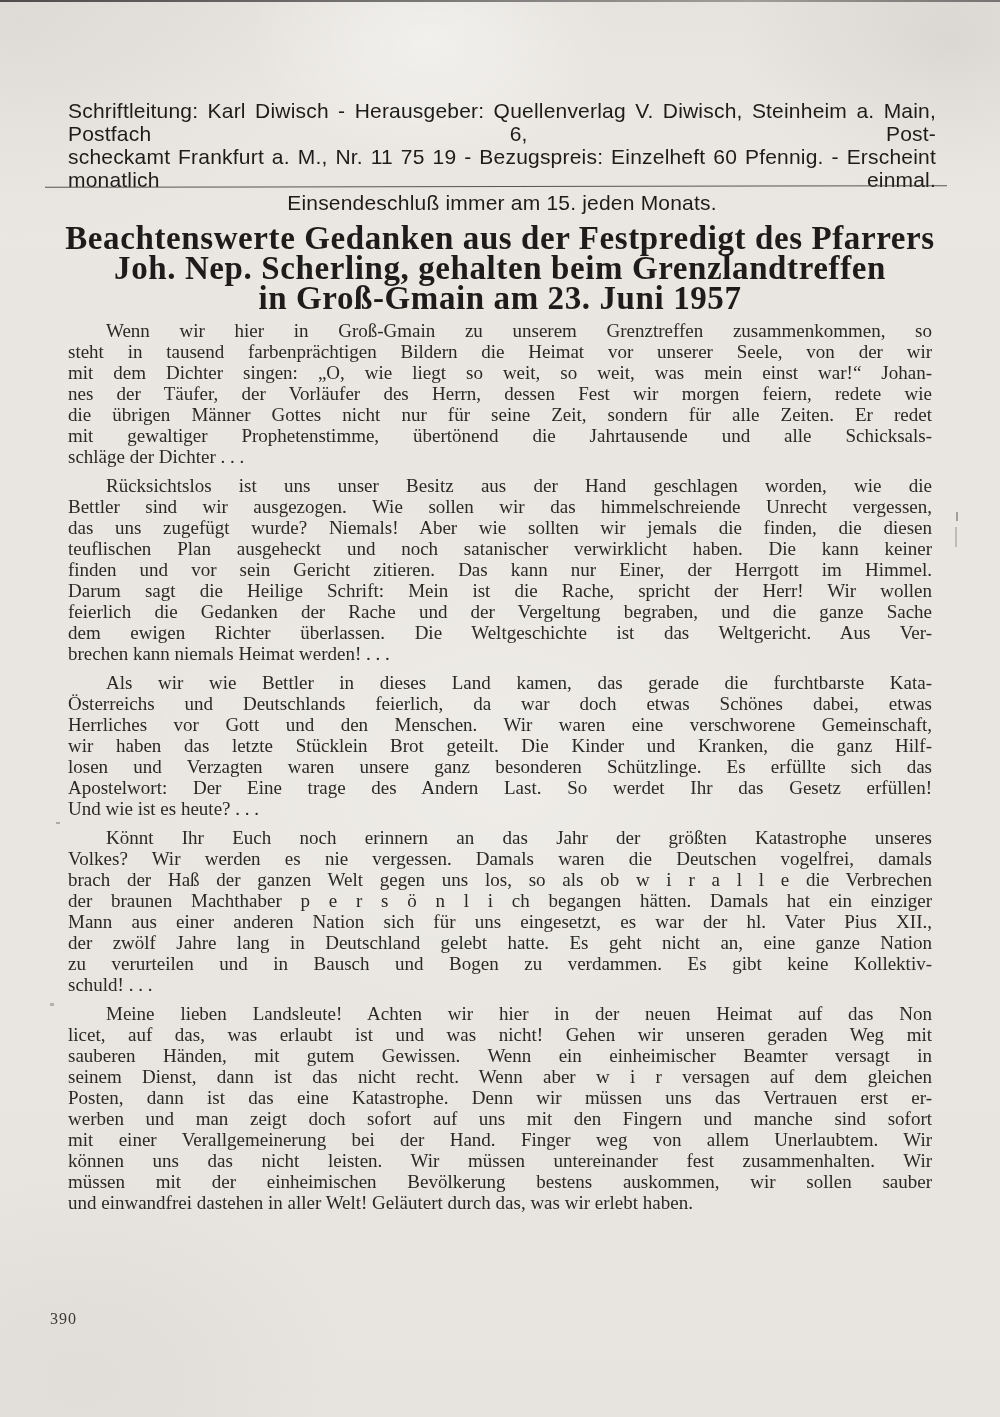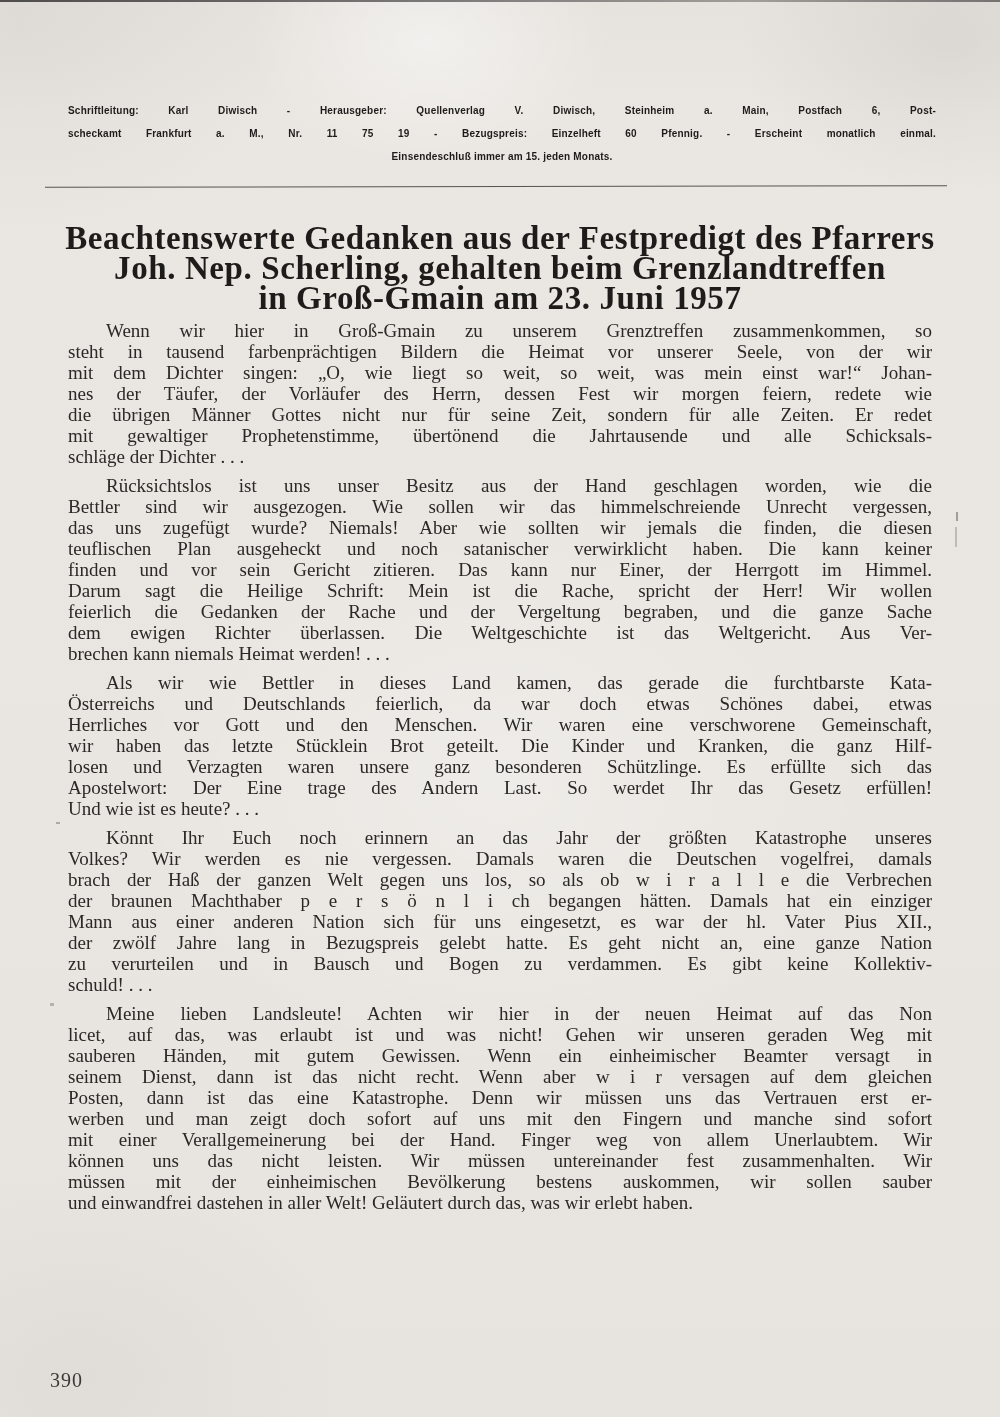--- a/index.html
+++ b/index.html
@@ -33,22 +33,22 @@
     position:absolute;background:rgba(70,70,70,0.45);
   }
   .mark-a{left:956px;top:512px;width:2px;height:9px;}
   .mark-b{left:955px;top:527px;width:1.5px;height:20px;background:rgba(90,90,90,0.30);}
   .speck-a{left:56px;top:822px;width:4px;height:2px;background:rgba(80,80,80,0.40);}
   .speck-b{left:50px;top:1003px;width:4px;height:3px;background:rgba(80,80,80,0.35);}
 
   .masthead{
     position:absolute;top:99px;left:68px;width:868px;
     font-family:"Liberation Sans", sans-serif;
-    font-weight:700;
-    font-size:10px;line-height:23px;
+    font-weight:400;
+    font-size:21px;line-height:23px;
     color:var(--ink-strong);
     letter-spacing:0.2px;
   }
   .masthead .m-line{ text-align:justify; text-align-last:justify; }
   .masthead .m-line.center{ text-align:center; text-align-last:center; }
 
   .rule{
     position:absolute;top:186px;left:45px;width:902px;height:0;
     border:none;border-top:1.6px solid rgba(60,59,56,0.85);
     transform:rotate(-0.10deg);margin:0;
@@ -69,22 +69,22 @@
     position:absolute;top:320px;left:68px;width:864px;
     font-size:19px;line-height:21px;
     color:var(--ink);
   }
   .paragraph{margin:0 0 8px 0;}
   .line{ text-align:justify; text-align-last:justify; }
   .line.first{ text-indent:38px; }
   .line.last{ text-align-last:left; }
 
   .page-number{
-    position:absolute;left:50px;top:1369px;
-    font-size:20px;letter-spacing:1px;
+    position:absolute;left:50px;top:1310px;
+    font-size:16px;letter-spacing:1px;
     color:#3a3936;
   }
 </style>
 </head>
 <body>
 
 <div class="page">
 
   <div class="top-edge"></div>
 
@@ -131,21 +131,21 @@
         <div class="line">losen und Verzagten waren unsere ganz besonderen Schützlinge. Es erfüllte sich das</div>
         <div class="line">Apostelwort: Der Eine trage des Andern Last. So werdet Ihr das Gesetz erfüllen!</div>
         <div class="line last">Und wie ist es heute? . . .</div>
       </div>
       <div class="paragraph">
         <div class="line first">Könnt Ihr Euch noch erinnern an das Jahr der größten Katastrophe unseres</div>
         <div class="line">Volkes? Wir werden es nie vergessen. Damals waren die Deutschen vogelfrei, damals</div>
         <div class="line">brach der Haß der ganzen Welt gegen uns los, so als ob w i r a l l e die Verbrechen</div>
         <div class="line">der braunen Machthaber p e r s ö n l i ch begangen hätten. Damals hat ein einziger</div>
         <div class="line">Mann aus einer anderen Nation sich für uns eingesetzt, es war der hl. Vater Pius XII.,</div>
-        <div class="line">der zwölf Jahre lang in Bezugspreis gelebt hatte. Es geht nicht an, eine ganze Nation</div>
+        <div class="line">der zwölf Jahre lang in Deutschland gelebt hatte. Es geht nicht an, eine ganze Nation</div>
         <div class="line">zu verurteilen und in Bausch und Bogen zu verdammen. Es gibt keine Kollektiv-</div>
         <div class="line last">schuld! . . .</div>
       </div>
       <div class="paragraph">
         <div class="line first">Meine lieben Landsleute! Achten wir hier in der neuen Heimat auf das Non</div>
         <div class="line">licet, auf das, was erlaubt ist und was nicht! Gehen wir unseren geraden Weg mit</div>
         <div class="line">sauberen Händen, mit gutem Gewissen. Wenn ein einheimischer Beamter versagt in</div>
         <div class="line">seinem Dienst, dann ist das nicht recht. Wenn aber w i r versagen auf dem gleichen</div>
         <div class="line">Posten, dann ist das eine Katastrophe. Denn wir müssen uns das Vertrauen erst er-</div>
         <div class="line">werben und man zeigt doch sofort auf uns mit den Fingern und manche sind sofort</div>

